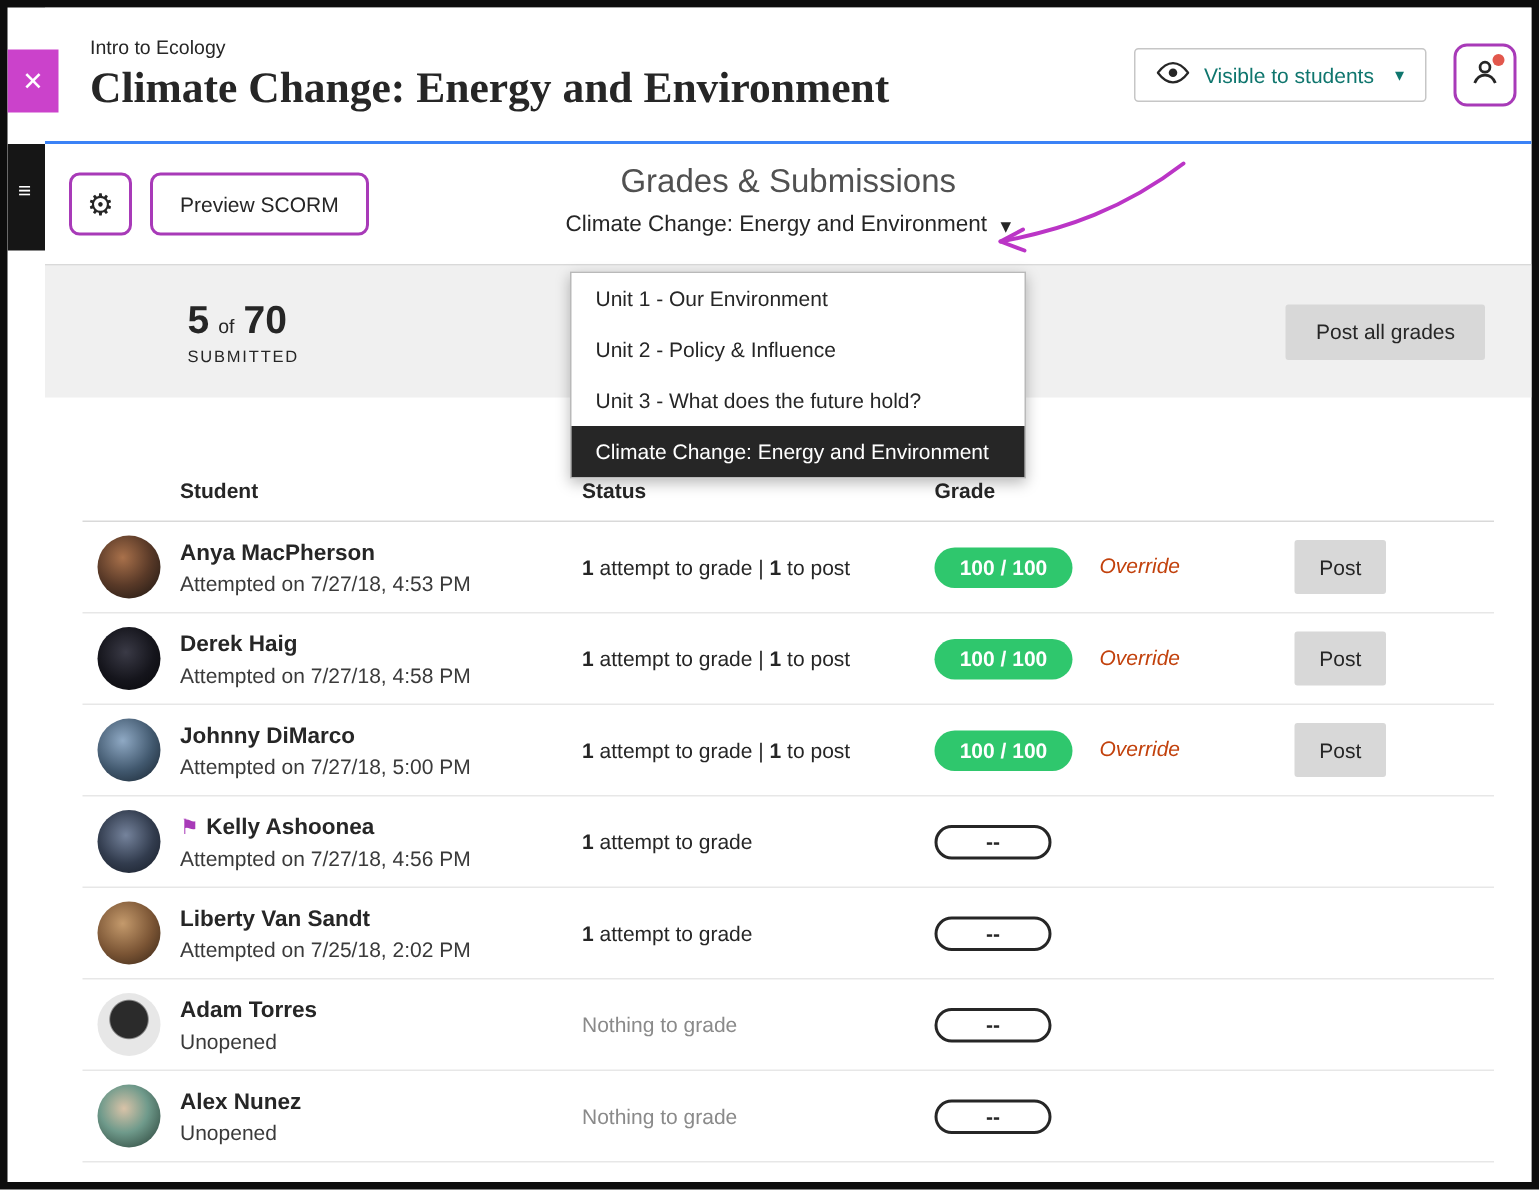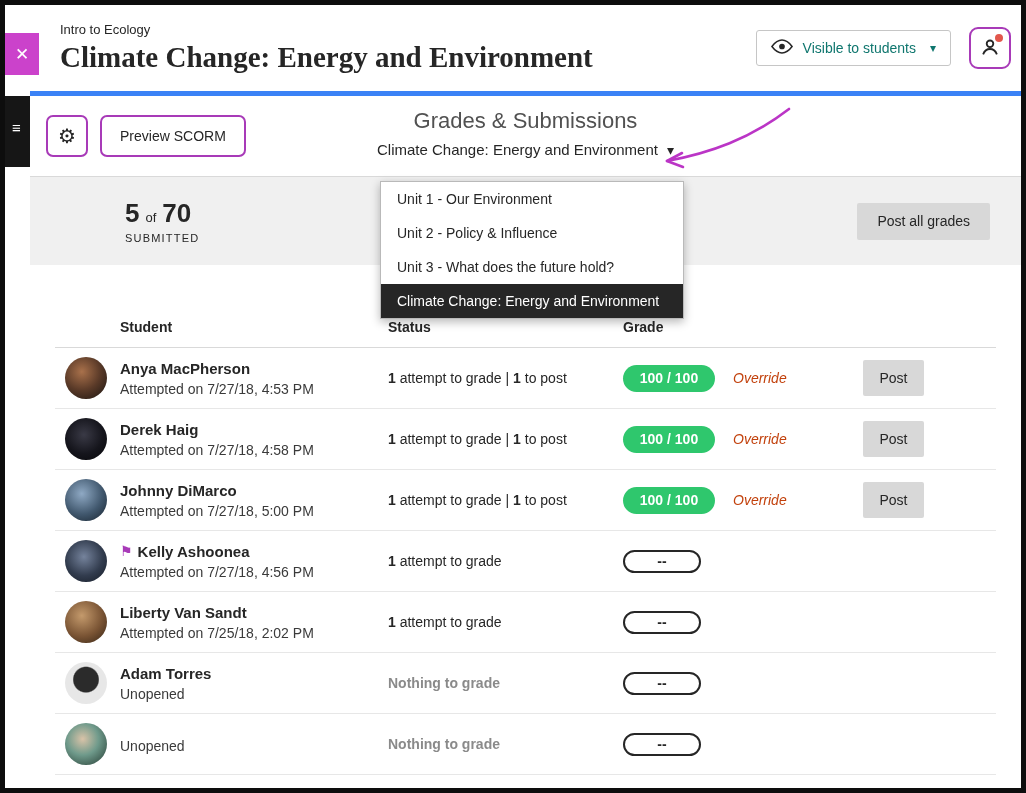--- a/index.html
+++ b/index.html
@@ -10,21 +10,21 @@
   
   .underlay-nav { position:absolute; left:0; top:91px; width:25px; height:71px; background:#161616; z-index:5; }
   .underlay-nav .menu-glyph { position:absolute; left:7px; top:24px; color:#fff; font-size:15px; line-height:1; }
 
   .panel { position:absolute; left:25px; top:0; width:991px; height:783px; background:#fff; }
 
   .close-btn { position:absolute; left:0; top:28px; width:34px; height:42px; background:#cb42cb; color:#fff;
     border:none; font-size:17px; display:flex; align-items:center; justify-content:center; z-index:40; cursor:pointer; }
 
   
-  .hdr { height:91px; display:flex; align-items:center; padding:0 10px 0 30px; border-bottom:5px solid #3b82f6; }
+  .hdr { height:91px; display:flex; align-items:center; padding:0 10px 0 30px; border-bottom:2px solid #3b82f6; }
   .hdr-left { display:flex; flex-direction:column; justify-content:center; }
   .course-name { font-size:13px; margin-bottom:5px; }
   .page-title { font-family:"Liberation Serif", serif; font-size:29px; font-weight:700; line-height:1.1; }
   .hdr-right { margin-left:auto; display:flex; align-items:center; gap:18px; }
   .vis-btn { display:flex; align-items:center; gap:10px; height:36px; padding:0 14px; background:#fff;
     border:1px solid #c6c6c6; border-radius:3px; font-size:14px; color:#0f766e; cursor:pointer; }
   .vis-caret { font-size:12px; margin-left:4px; }
   .profile-btn { position:relative; width:42px; height:42px; background:#fff; border:2px solid #a83ab8;
     border-radius:9px; display:flex; align-items:center; justify-content:center; cursor:pointer; }
   .notif-dot { position:absolute; top:5px; right:6px; width:8px; height:8px; border-radius:50%; background:#e2574c; }
@@ -74,21 +74,21 @@
   .av4 { background:radial-gradient(circle at 45% 40%, #75839c 0%, #323c4e 55%, #141a24 100%); }
   .av5 { background:radial-gradient(circle at 40% 35%, #c49a6c 0%, #7a5434 55%, #332214 100%); }
   .av6 { background:radial-gradient(circle at 50% 42%, #2b2b2b 0%, #2b2b2b 38%, #e7e7e7 42%); }
   .av7 { background:radial-gradient(circle at 42% 38%, #d9c3a8 0%, #6f9a8b 45%, #22382f 100%); }
   .sname { font-size:15px; font-weight:700; cursor:pointer; }
   .name-line { display:flex; align-items:center; gap:5px; }
   .flag-glyph { color:#a83ab8; font-size:14px; line-height:1; }
   .ssub { font-size:14px; color:#3a3a3a; margin-top:4px; }
   .status-cell { font-size:14px; color:#262626; }
   .status-cell .b { font-weight:700; }
-  .status-cell .muted { color:#8a8a8a;font-weight:bold; }
+  .status-cell .muted { color:#8a8a8a; }
   .pill { display:inline-flex; align-items:center; justify-content:center; font-size:14px; font-weight:700;
     border-radius:14px; cursor:pointer; }
   .pill.green { min-width:92px; height:27px; background:#2fc76d; color:#fff; }
   .pill.outline { min-width:78px; height:23px; background:#fff; border:2px solid #262626; color:#262626; }
   .override { font-style:italic; color:#c2410c; font-size:14px; cursor:pointer; }
   .post-btn { width:61px; height:36px; background:#d8d8d8; border:none; border-radius:2px;
     font-size:14px; color:#262626; cursor:pointer; }
 </style>
 </head>
 <body>
@@ -263,20 +263,23 @@
           <div><span class="pill outline">--</span></div>
           <div></div>
             <div></div>
         </div>
 
         <div class="trow">
           <div>
               <div class="avatar av7"></div>
             </div>
           <div>
+            <div class="name-line">
+                <span class="sname">Alex Nunez</span>
+              </div>
             <div class="ssub">Unopened</div>
           </div>
           <div class="status-cell"><span class="muted">Nothing to grade</span></div>
           <div><span class="pill outline">--</span></div>
           <div></div>
             <div></div>
         </div>
 
       </div>
     </div>

